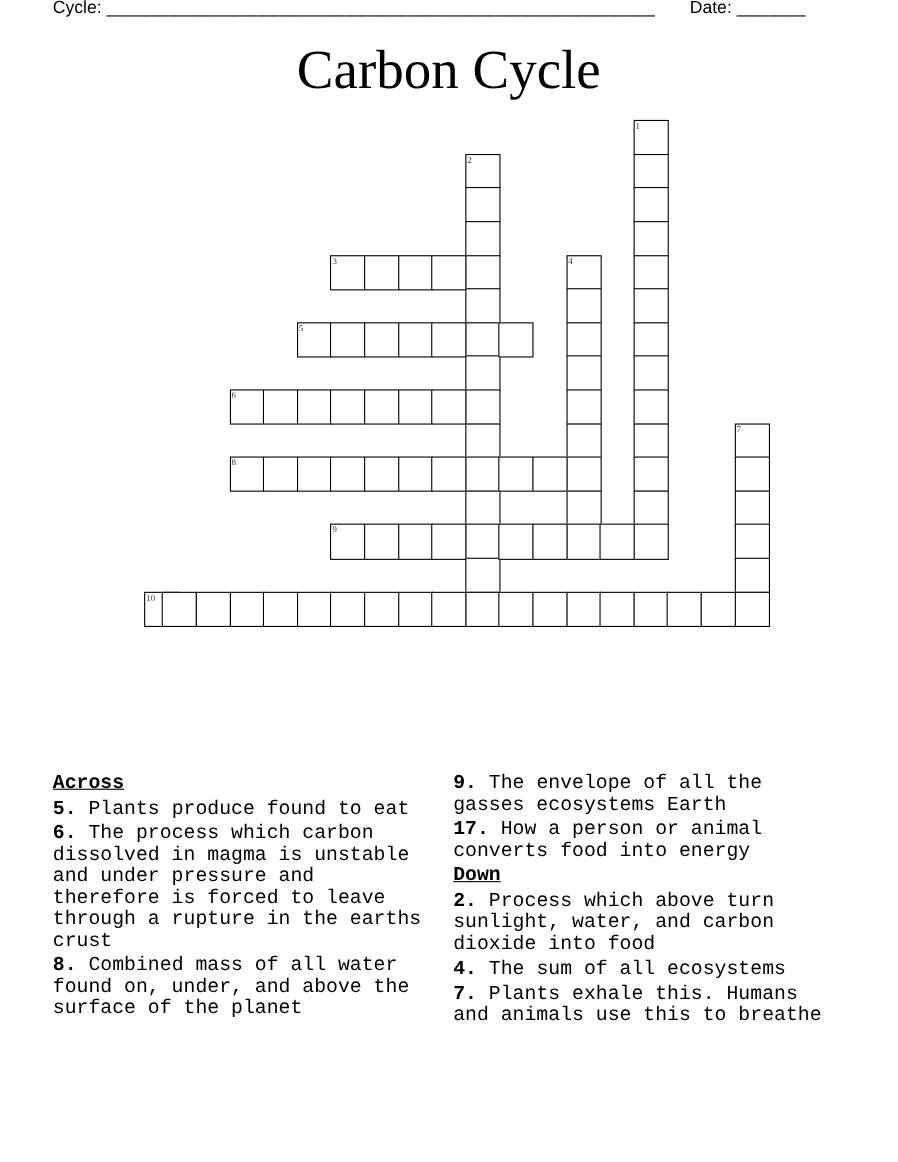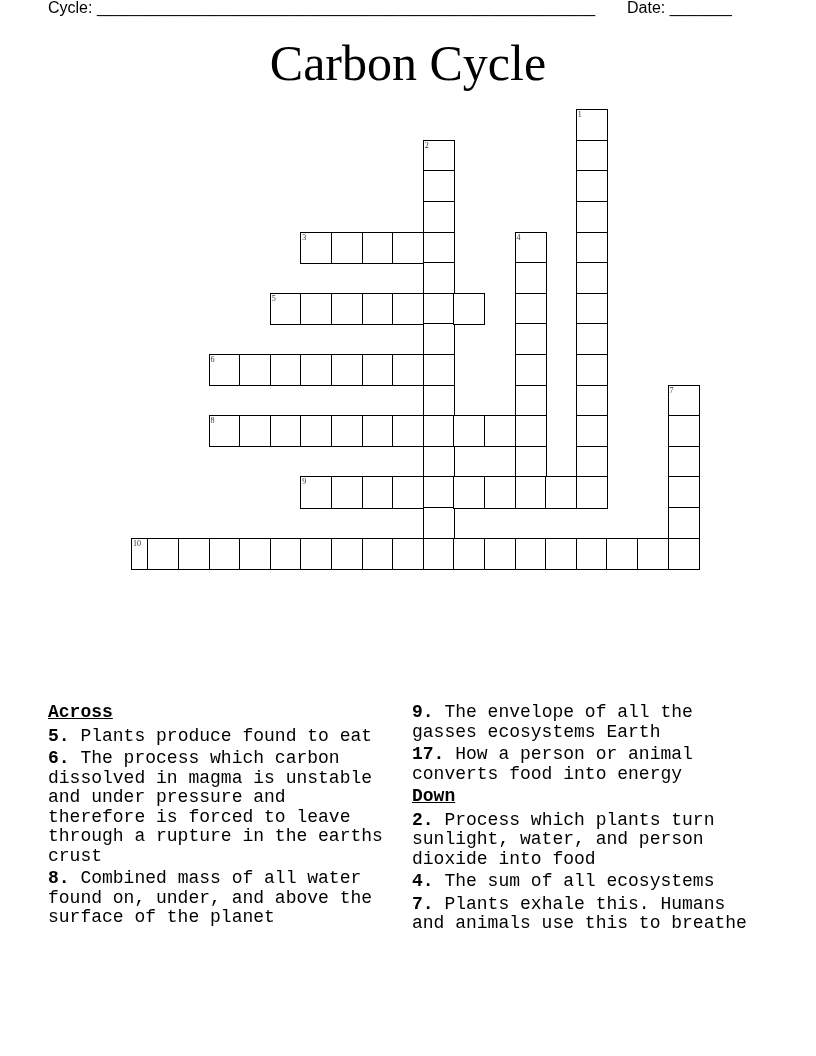--- a/index.html
+++ b/index.html
@@ -144,16 +144,16 @@
   <div class="section-head">Across</div>
   <div class="clue"><b>5.</b><span> Plants produce found to eat</span></div>
   <div class="clue"><b>6.</b><span> The process which carbon dissolved in magma is unstable and under pressure and therefore is forced to leave through a rupture in the earths crust</span></div>
   <div class="clue"><b>8.</b><span> Combined mass of all water found on, under, and above the surface of the planet</span></div>
 </div>
 
 <div class="clues right">
   <div class="clue"><b>9.</b><span> The envelope of all the gasses ecosystems Earth</span></div>
   <div class="clue"><b>17.</b><span> How a person or animal converts food into energy</span></div>
   <div class="section-head">Down</div>
-  <div class="clue"><b>2.</b><span> Process which plants turn sunlight, water, and person dioxide into food</span></div>
+  <div class="clue"><b>2.</b><span> Process which above turn sunlight, water, and carbon dioxide into food</span></div>
   <div class="clue"><b>4.</b><span> The sum of all ecosystems</span></div>
   <div class="clue"><b>7.</b><span> Plants exhale this. Humans and animals use this to breathe</span></div>
 </div>
 
 </body></html>

